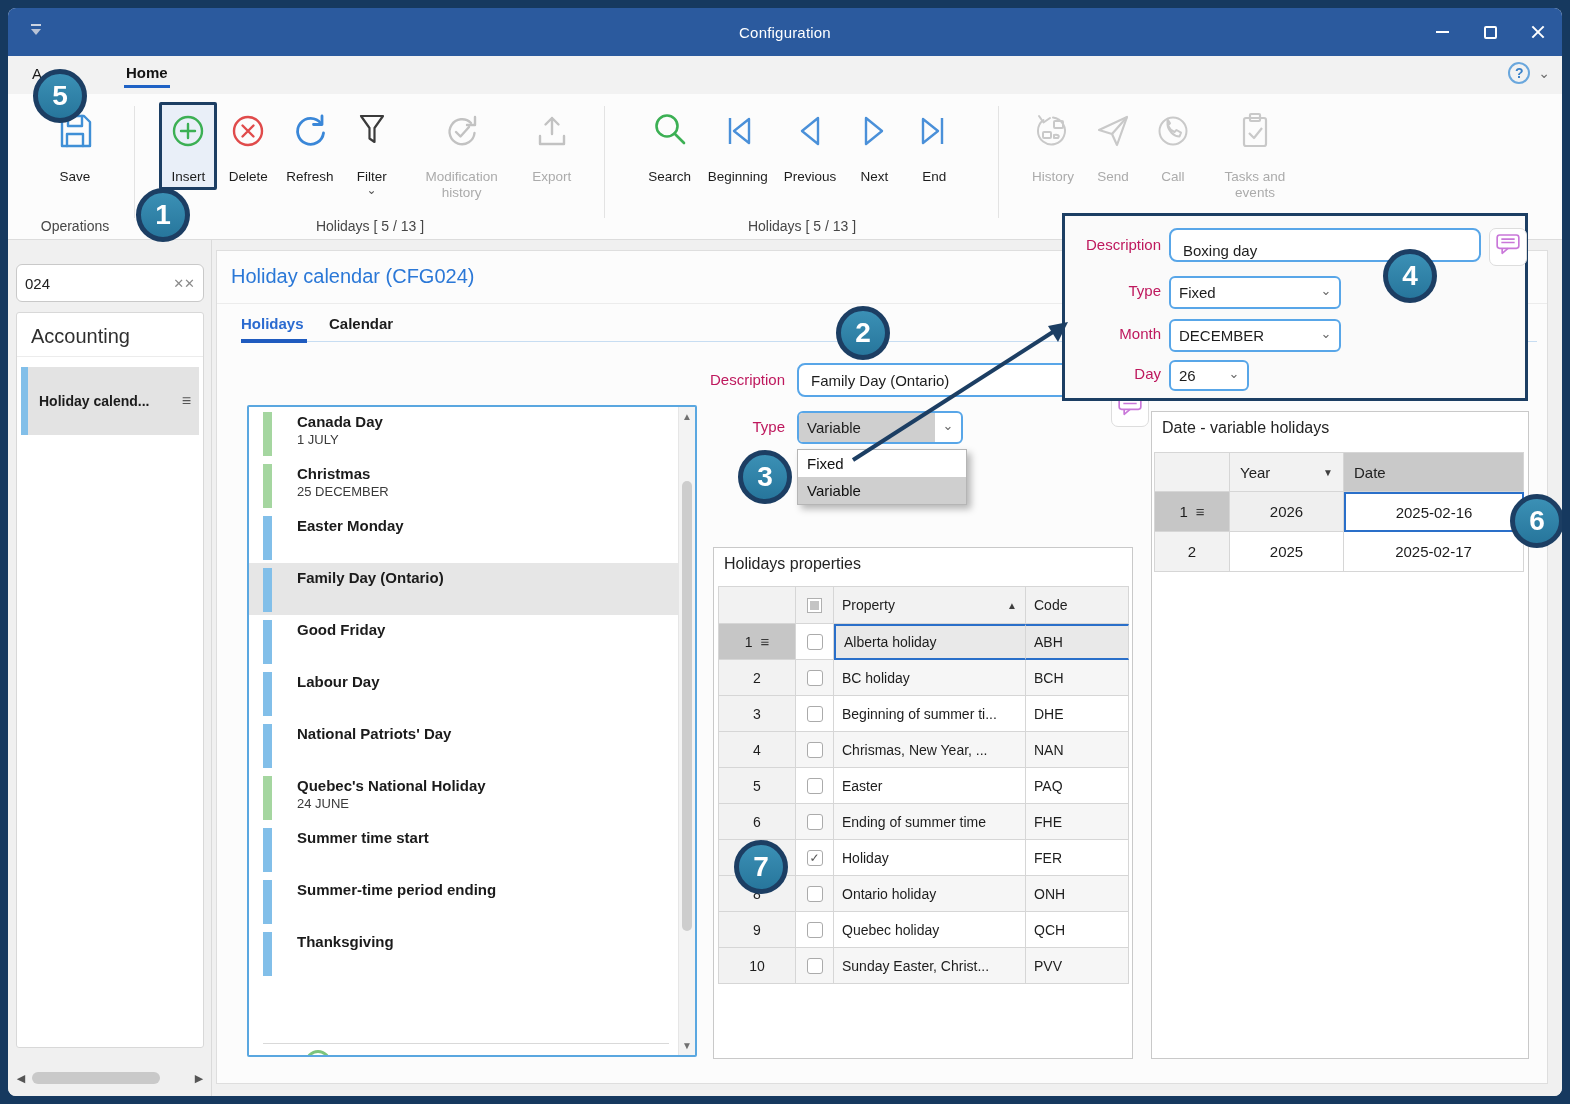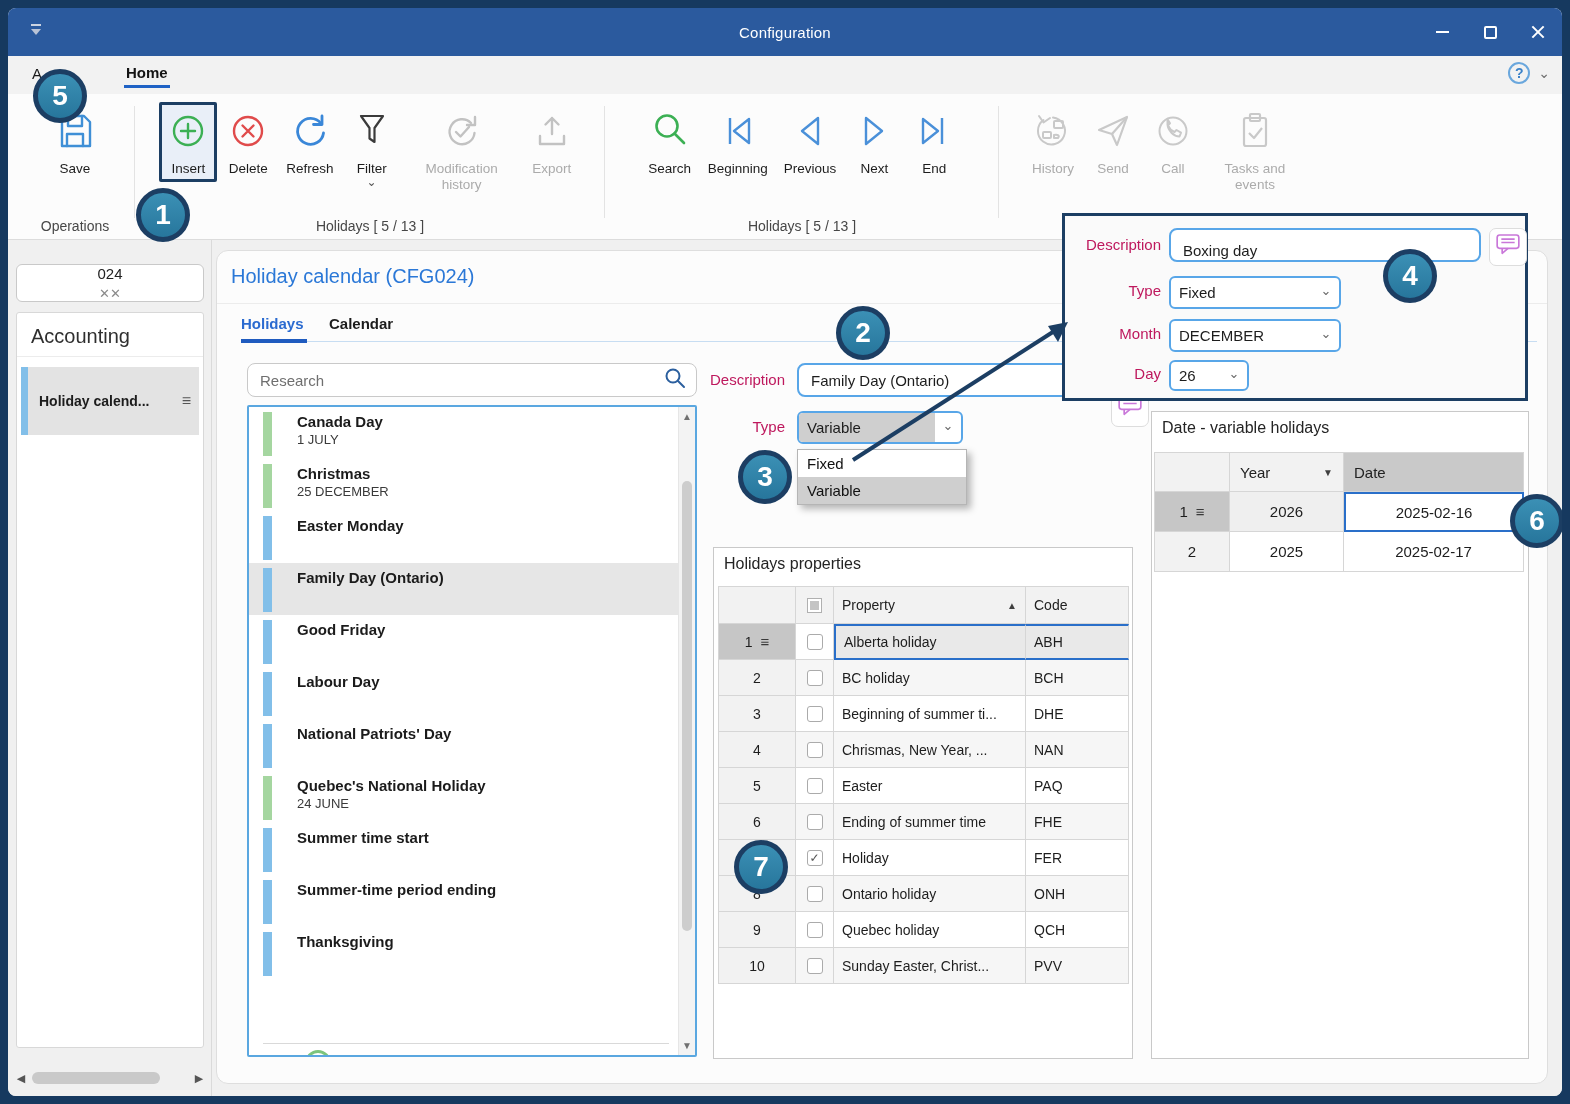--- a/index.html
+++ b/index.html
@@ -35,52 +35,52 @@
   
   .ribbon{position:absolute;left:0;top:86px;width:100%;height:146px;background:#fcfcfc;border-bottom:1px solid #dcdcdc;}
   .rgroup{position:absolute;top:0;height:146px;}
   .rg1{left:8px;width:118px;} .rg2{left:128px;width:468px;} .rg3{left:598px;width:392px;} .rg4{left:992px;width:330px;}
   .rsep{position:absolute;top:12px;height:112px;width:1px;background:#e3e3e3;}
   .sep1{left:126px;} .sep2{left:596px;} .sep3{left:990px;}
   .rrow{display:flex;justify-content:center;align-items:flex-start;gap:2px;padding-top:8px;}
   .rbtn{display:flex;flex-direction:column;align-items:center;min-width:58px;padding:4px 4px 2px;border:3px solid transparent;border-radius:2px;}
   .rbtn .ricon{width:44px;height:44px;display:block;}
   .rbtn svg{width:44px;height:44px;display:block;}
-  .rlabel{margin-top:8px;font-size:13.5px;color:#1d1d1d;text-align:center;line-height:16px;white-space:nowrap;}
+  .rlabel{margin-top:16px;font-size:13.5px;color:#1d1d1d;text-align:center;line-height:16px;white-space:nowrap;}
   .rlabel.wrap{white-space:normal;width:104px;}
   .rlabel.wrap2{white-space:normal;width:88px;}
   .rbtn.dis .rlabel{color:#ababab;}
   .rbtn.hl{background:#e9eff8;border-color:#1c3e63;}
   .sub-chev{color:#555;font-size:12px;line-height:8px;margin-top:1px;}
   .sub-chev::before{content:"⌄";}
   .glabel{position:absolute;bottom:6px;left:0;width:100%;text-align:center;font-size:14px;color:#474747;}
 
   
   .contentbg{position:absolute;left:0;top:232px;width:100%;height:856px;background:#f0f0f0;}
   .vsplit{position:absolute;left:203px;top:232px;width:1px;height:856px;background:#dadada;}
 
   
-  .side-search{position:absolute;left:8px;top:256px;width:188px;height:38px;background:#fff;border:1px solid #c9c9c9;border-radius:6px;display:flex;align-items:center;padding:0 8px;flex-direction:column;}
+  .side-search{position:absolute;left:8px;top:256px;width:188px;height:38px;background:#fff;border:1px solid #c9c9c9;border-radius:6px;display:flex;align-items:center;padding:0 8px;}
   .side-search .val{flex:1;font-size:15px;color:#222;}
   .ic-clear{color:#8a8a8a;font-size:13px;}
   .ic-clear::before{content:"✕";}
   .side-panel{position:absolute;left:8px;top:304px;width:188px;height:736px;background:#fff;border:1px solid #d8d8d8;border-radius:3px;}
   .side-title{padding:12px 14px 8px;font-size:20px;color:#2f2f2f;border-bottom:1px solid #ececec;}
   .side-item{position:relative;margin:10px 4px 0;height:68px;background:#e3e3e3;display:flex;align-items:center;}
   .side-item .bar{position:absolute;left:0;top:0;width:7px;height:100%;background:#82bfe9;}
   .side-item .lbl{margin-left:18px;font-size:14px;font-weight:bold;color:#1c1c1c;flex:1;}
   .side-item .menu{margin-right:8px;color:#555;font-size:16px;}
   .hscroll{position:absolute;left:6px;top:1062px;width:192px;height:16px;display:flex;align-items:center;}
   .hs-left,.hs-right{width:14px;color:#555;font-size:11px;text-align:center;}
   .hs-left::before{content:"◀";} .hs-right::before{content:"▶";}
   .hs-thumb{margin:0 4px;width:128px;height:12px;background:#c9c9c9;border-radius:7px;}
   .hs-track{flex:1;}
 
   
-  .card{position:absolute;left:208px;top:242px;width:1332px;height:834px;background:#fcfcfc;border:1px solid #dedede;border-radius:12px;}
+  .card{position:absolute;left:208px;top:242px;width:1332px;height:834px;background:#fcfcfc;border:1px solid #dedede;border-radius:0;}
   .page-title{position:absolute;left:14px;top:14px;font-size:20px;color:#2b78d7;}
   .title-div{position:absolute;left:0;top:52px;width:100%;height:1px;background:#ececec;}
   .tab-holidays{position:absolute;left:24px;top:64px;font-size:15px;font-weight:bold;color:#2b6bd0;}
   .tab-calendar{position:absolute;left:112px;top:64px;font-size:15px;font-weight:bold;color:#1c1c1c;}
   .tab-underline{position:absolute;left:24px;top:88px;width:66px;height:4px;background:#1f5bbf;}
   .tab-rule{position:absolute;left:90px;top:90px;right:10px;height:1px;background:#c7ddf2;}
 
   .research{position:absolute;left:30px;top:112px;width:450px;height:34px;background:#fff;border:1px solid #c9c9c9;border-radius:8px;display:flex;align-items:center;padding:0 10px;}
   .research input{flex:1;border:none;outline:none;font-size:15px;color:#333;background:transparent;font-family:inherit;}
   .research input::placeholder{color:#6f6f6f;opacity:1;}
@@ -411,29 +411,20 @@
   </div>
 
   <div class="card">
     <div class="page-title">Holiday calendar (CFG024)</div>
     <div class="title-div"></div>
     <span class="tab-holidays">Holidays</span>
     <span class="tab-calendar">Calendar</span>
     <div class="tab-underline"></div>
     <div class="tab-rule"></div>
 
-    <div class="research">
-      <input placeholder="Research" style="">
-      <span>
-        <svg width="22" height="22" viewBox="0 0 22 22" fill="none" stroke="#2b5f9e" stroke-width="2" stroke-linecap="round">
-              <circle cx="9" cy="9" r="6.5"></circle>
-              <path d="M14 14l6 6"></path>
-            </svg>
-      </span>
-    </div>
 
     <div class="hlist">
 
         <div class="hitem">
           <span class="accent green"></span>
           <span class="hname">Canada Day</span>
           <span class="hdate">1 JULY</span>
         </div>
 
         <div class="hitem">

